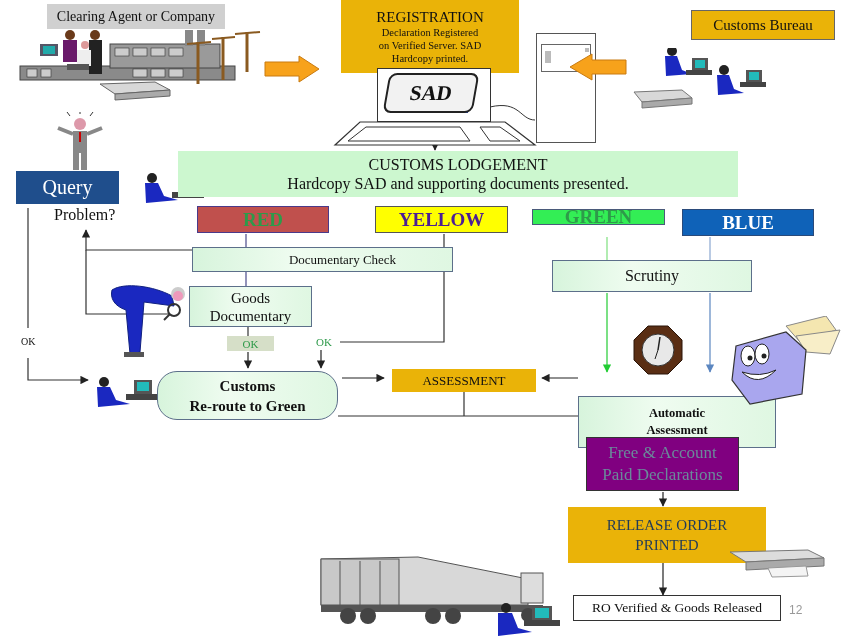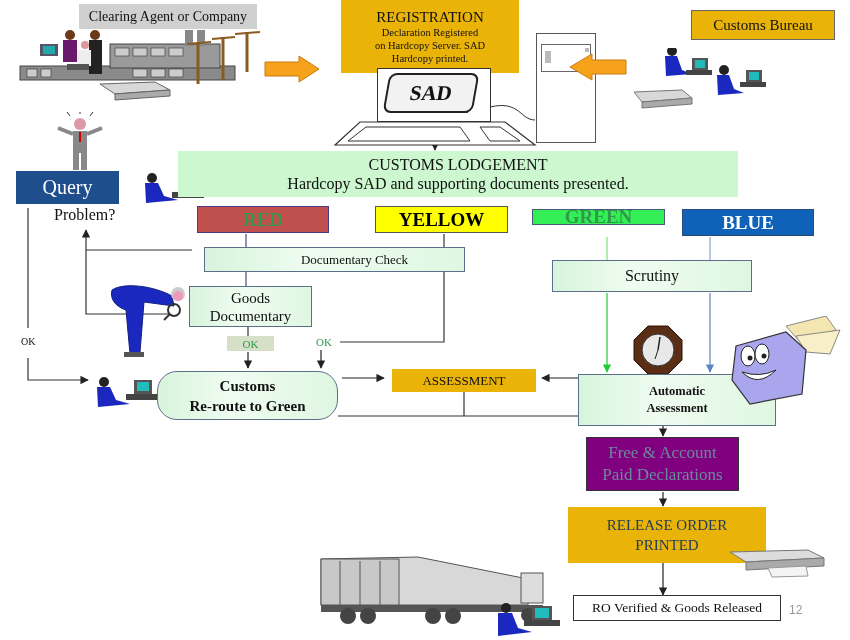--- a/index.html
+++ b/index.html
@@ -1,19 +1,19 @@
 <!DOCTYPE html>
 <html><head>
 <meta charset="utf-8">
 <style>
   html,body{margin:0;padding:0;background:#fff;}
   body{width:850px;height:640px;position:relative;overflow:hidden;font-family:"Liberation Serif","DejaVu Serif",serif;color:#111;}
   .abs{position:absolute;box-sizing:border-box;}
   .box{display:flex;align-items:center;justify-content:center;text-align:center;flex-direction:column;}
-  .grey-label{background:#d0d0d0;margin-left:32px;}
+  .grey-label{background:#d0d0d0;}
   .beige{background:#eab308;}
   .greenbox{background:linear-gradient(90deg,#d7f4dc 0%,#effcf0 40%,#dff7e2 100%);border:1.2px solid #5c6f8a;}
   .flatgreen{background:#ccf7cf;}
   .tag{font-weight:bold;font-size:19px;}
   svg.lines{position:absolute;left:0;top:0;}
   .clip{position:absolute;}
 </style>
 </head>
 <body>
 
@@ -113,21 +113,21 @@
     <polygon points="20,16 75,12 75,18 20,22" fill="#aaa" stroke="#666"></polygon>
 </svg>
 
 <svg class="clip" style="left:263px;top:54px;" width="60" height="30">
   <polygon points="2,8 36,8 36,2 56,15 36,28 36,22 2,22" fill="#f7a21b" stroke="#c97a10"></polygon>
 </svg>
 
 <div class="abs box beige" style="left:341px;top:0px;width:178px;height:73px;">
   <div style="font-size:15px;line-height:17px;">REGISTRATION</div>
   <div style="font-size:10.5px;line-height:13px;">Declaration Registered</div>
-  <div style="font-size:10.5px;line-height:13px;">on Hardcopy Server. SAD</div>
+  <div style="font-size:10.5px;line-height:13px;">on Verified Server. SAD</div>
   <div style="font-size:10.5px;line-height:13px;">Hardcopy printed.</div>
 </div>
 
 <div class="abs" style="left:377px;top:68px;width:114px;height:54px;background:#fff;border:1.2px solid #333;">
   <div class="abs" style="left:16px;top:8px;width:74px;height:36px;background:#2c52c4;"></div>
   <div class="abs box" style="left:8px;top:4px;width:90px;height:40px;background:#f2f2f2;border:2px solid #222;border-radius:8px;transform:skewX(-10deg);font-weight:bold;font-size:21px;">SAD</div>
 </div>
 <svg class="clip" style="left:330px;top:120px;" width="210" height="30">
   <polygon points="30,2 175,2 205,25 5,25" fill="#fff" stroke="#333" stroke-width="1.2"></polygon>
   <polygon points="36,7 130,7 140,21 18,21" fill="none" stroke="#333"></polygon>
@@ -185,25 +185,25 @@
     <rect x="41" y="8" width="12" height="9" fill="#2bb"></rect>
     <rect x="30" y="20" width="32" height="6" fill="#444"></rect>
 </svg>
 
 <div class="abs box flatgreen" style="left:178px;top:151px;width:560px;height:46px;">
   <div style="font-size:16px;line-height:18px;">CUSTOMS  LODGEMENT</div>
   <div style="font-size:16px;line-height:19px;">Hardcopy SAD and supporting documents presented.</div>
 </div>
 
 <div class="abs box tag" style="left:197px;top:206px;width:132px;height:27px;background:#c0504d;border:1.5px solid #4a3a8a;color:#2e9a4a;">RED</div>
-<div class="abs box tag" style="left:375px;top:206px;width:133px;height:27px;background:#ffff00;border:1.5px solid #555;color:#000000;">YELLOW</div>
+<div class="abs box tag" style="left:375px;top:206px;width:133px;height:27px;background:#ffff00;border:1.5px solid #555;color:#4c1d95;">YELLOW</div>
 <div class="abs box tag" style="left:532px;top:209px;width:133px;height:16px;background:#33ee55;border:1.5px solid #4a5a7a;color:#2e9a4a;">GREEN</div>
 <div class="abs box tag" style="left:682px;top:209px;width:132px;height:27px;background:#0f62b8;border:1.5px solid #2a4a7a;color:#fff;">BLUE</div>
 
-<div class="abs box greenbox" style="left:204px;top:247px;width:261px;height:25px;font-size:13px;padding-left:40px;">Documentary Check</div>
+<div class="abs box greenbox" style="left:192px;top:247px;width:261px;height:25px;font-size:13px;padding-left:40px;">Documentary Check</div>
 
 <svg class="clip" style="left:104px;top:280px;" width="86" height="82">
   <path d="M8,10 C20,2 50,6 68,16 L70,26 L40,22 L36,72 L26,74 L22,30 C10,26 6,18 8,10 Z" fill="#1a28c0" stroke="#102080"></path>
   <circle cx="74" cy="14" r="7" fill="#ccc"></circle>
     <circle cx="74" cy="16" r="5" fill="#e9b"></circle>
   <circle cx="70" cy="30" r="6" fill="none" stroke="#333" stroke-width="2"></circle>
     <line x1="66" y1="34" x2="60" y2="40" stroke="#333" stroke-width="2"></line>
   <rect x="20" y="72" width="20" height="5" fill="#555"></rect>
 </svg>
 
@@ -232,21 +232,21 @@
 
 <div class="abs box beige" style="left:392px;top:369px;width:144px;height:23px;font-size:13px;">ASSESSMENT</div>
 
 <svg class="clip" style="left:633px;top:325px;" width="50" height="50">
   <polygon points="15,1 35,1 49,15 49,35 35,49 15,49 1,35 1,15" fill="#5a2e14" stroke="#2a1408"></polygon>
   <circle cx="25" cy="25" r="16" fill="#e8e8e8" stroke="#333"></circle>
   <line x1="25" y1="25" x2="27" y2="12" stroke="#222" stroke-width="1.5"></line>
     <line x1="25" y1="25" x2="22" y2="34" stroke="#222" stroke-width="1"></line>
 </svg>
 
-<div class="abs box greenbox" style="left:578px;top:374px;width:198px;height:52px;font-weight:bold;font-size:12.5px;line-height:17px;text-align:center;">
+<div class="abs box greenbox" style="left:578px;top:396px;width:198px;height:52px;font-weight:bold;font-size:12.5px;line-height:17px;text-align:center;">
   <div>Automatic</div>
   <div>Assessment</div>
 </div>
 
 <svg class="clip" style="left:726px;top:316px;" width="118" height="90">
   <polygon points="60,10 100,0 110,14 74,26" fill="#f4e6b0" stroke="#888"></polygon>
   <polygon points="70,20 114,14 104,38 80,36" fill="#f8eec8" stroke="#888"></polygon>
   <path d="M10,30 L60,16 L80,34 L76,78 L24,88 L6,64 Z" fill="#a9a6ee" stroke="#333" stroke-width="1.2"></path>
   <ellipse cx="22" cy="40" rx="7" ry="10" fill="#fff" stroke="#222"></ellipse>
     <ellipse cx="36" cy="38" rx="7" ry="10" fill="#fff" stroke="#222"></ellipse>

